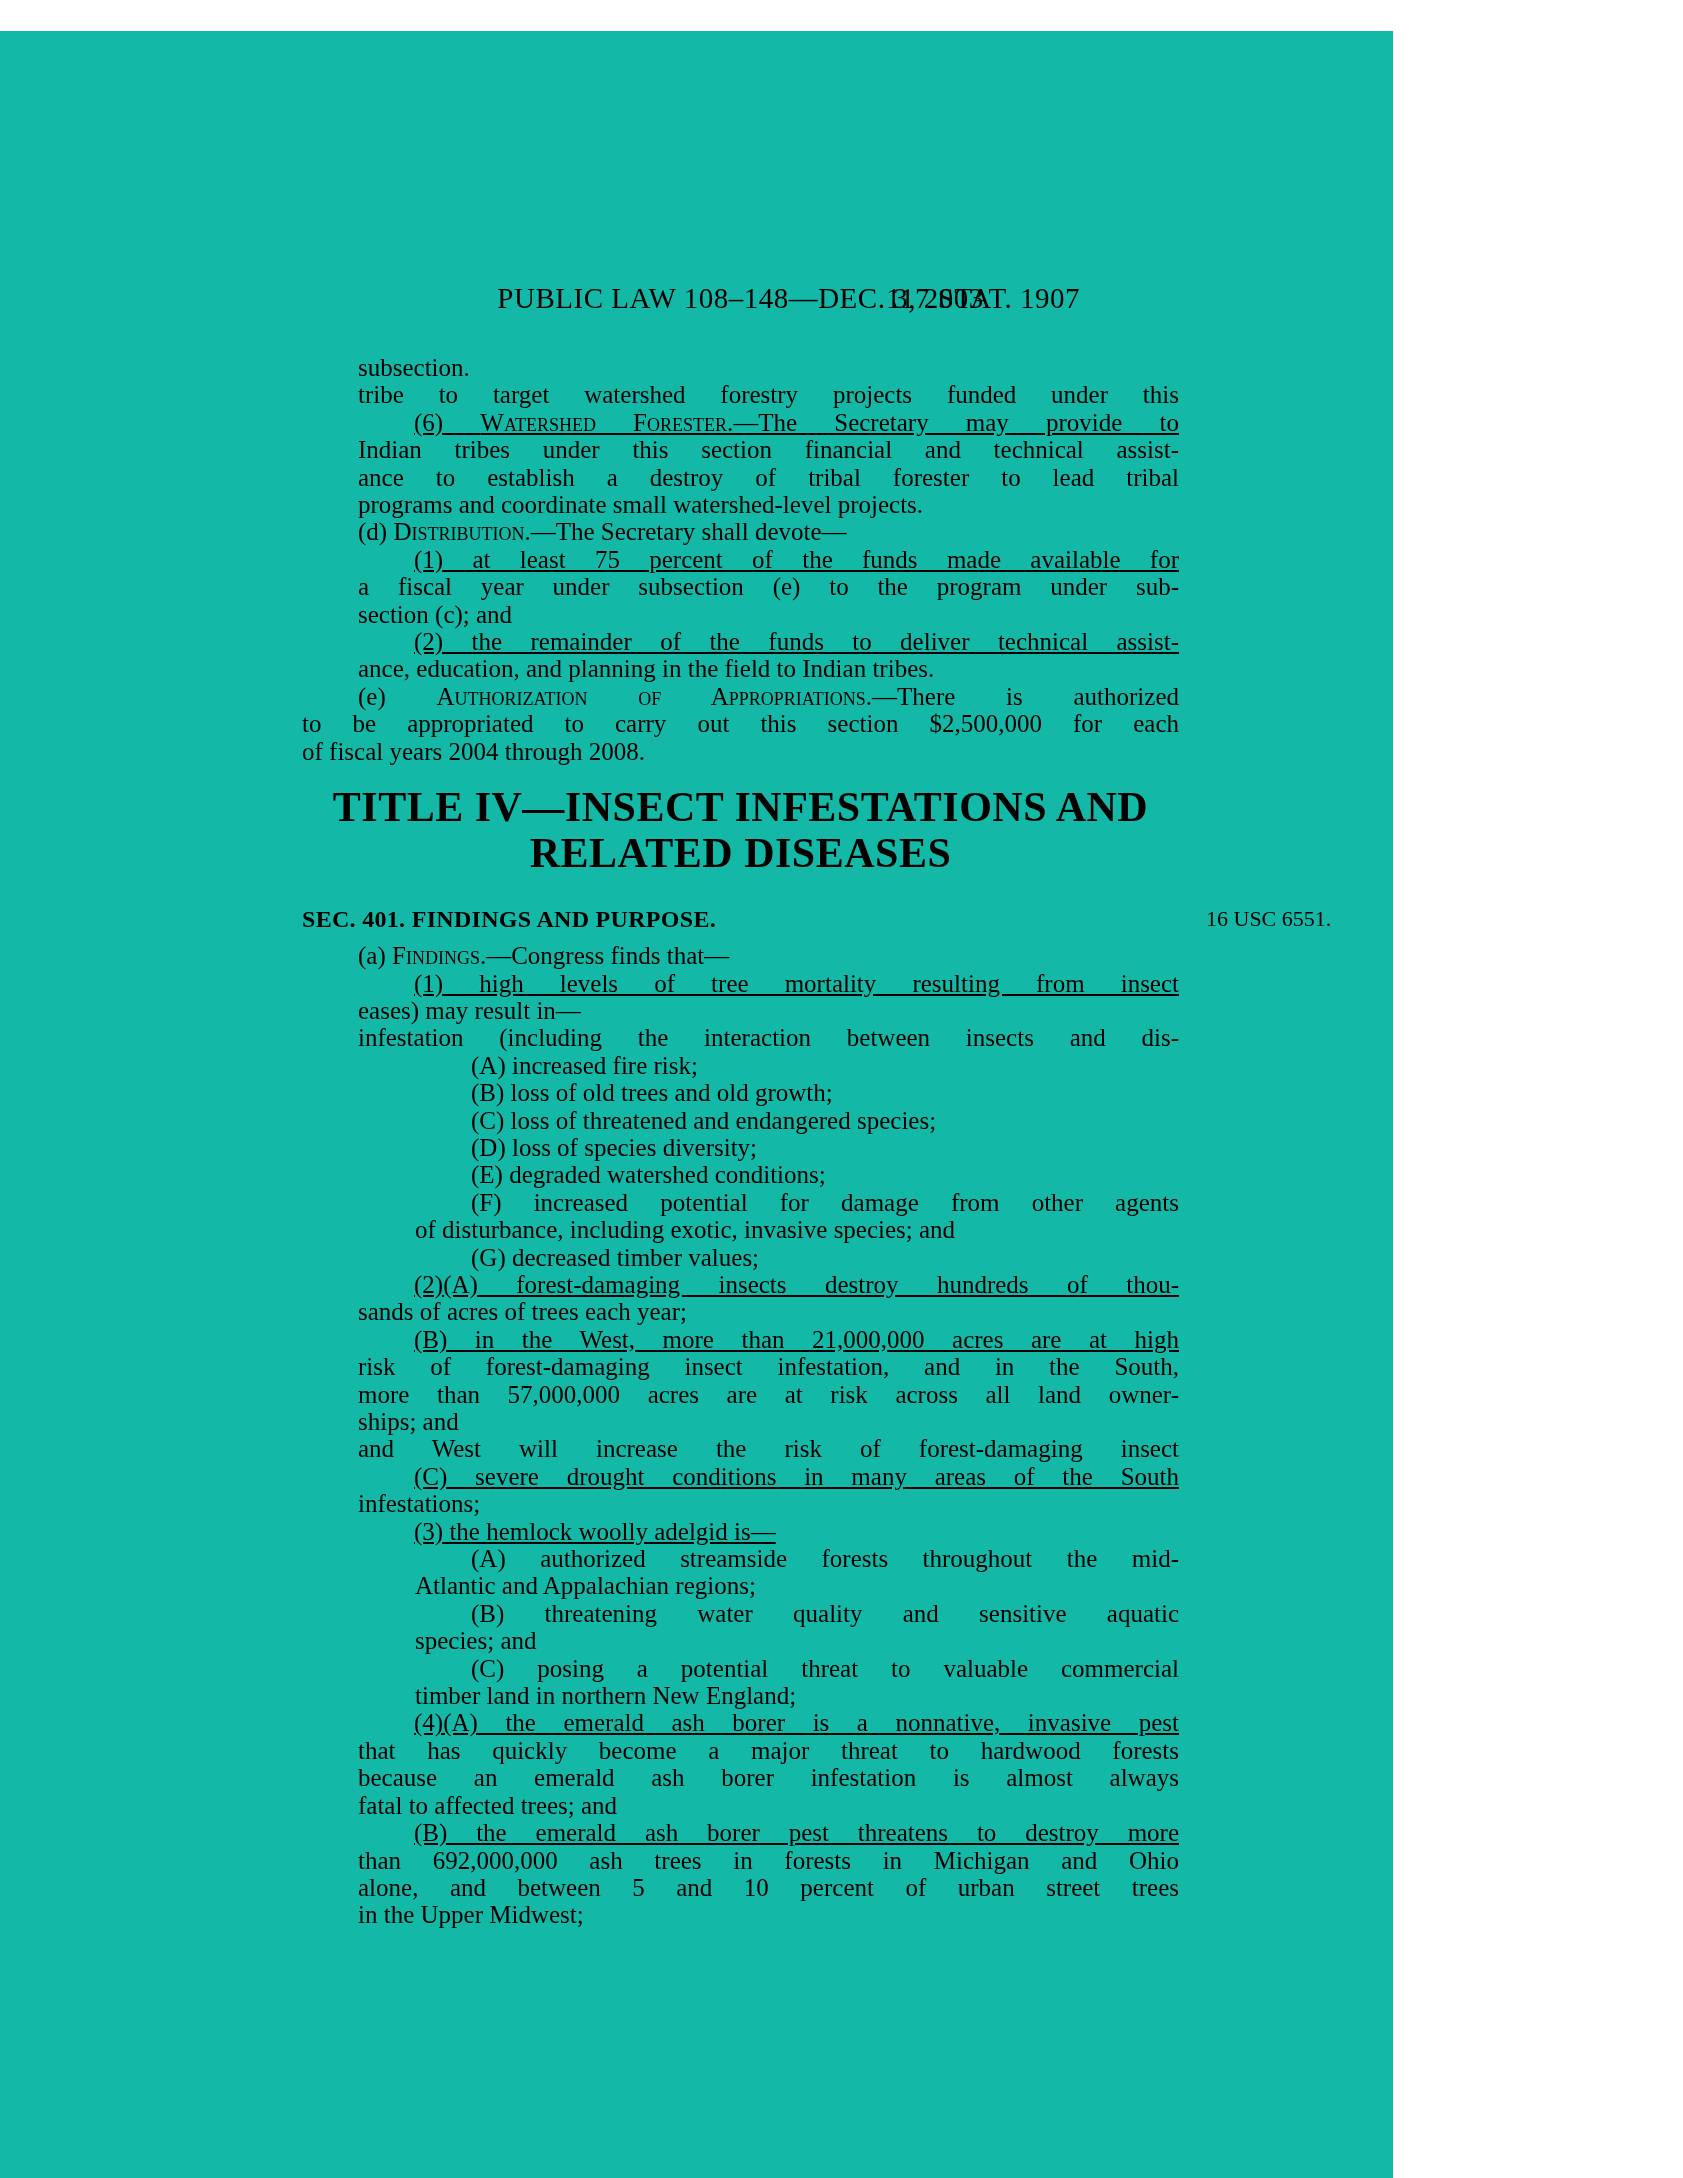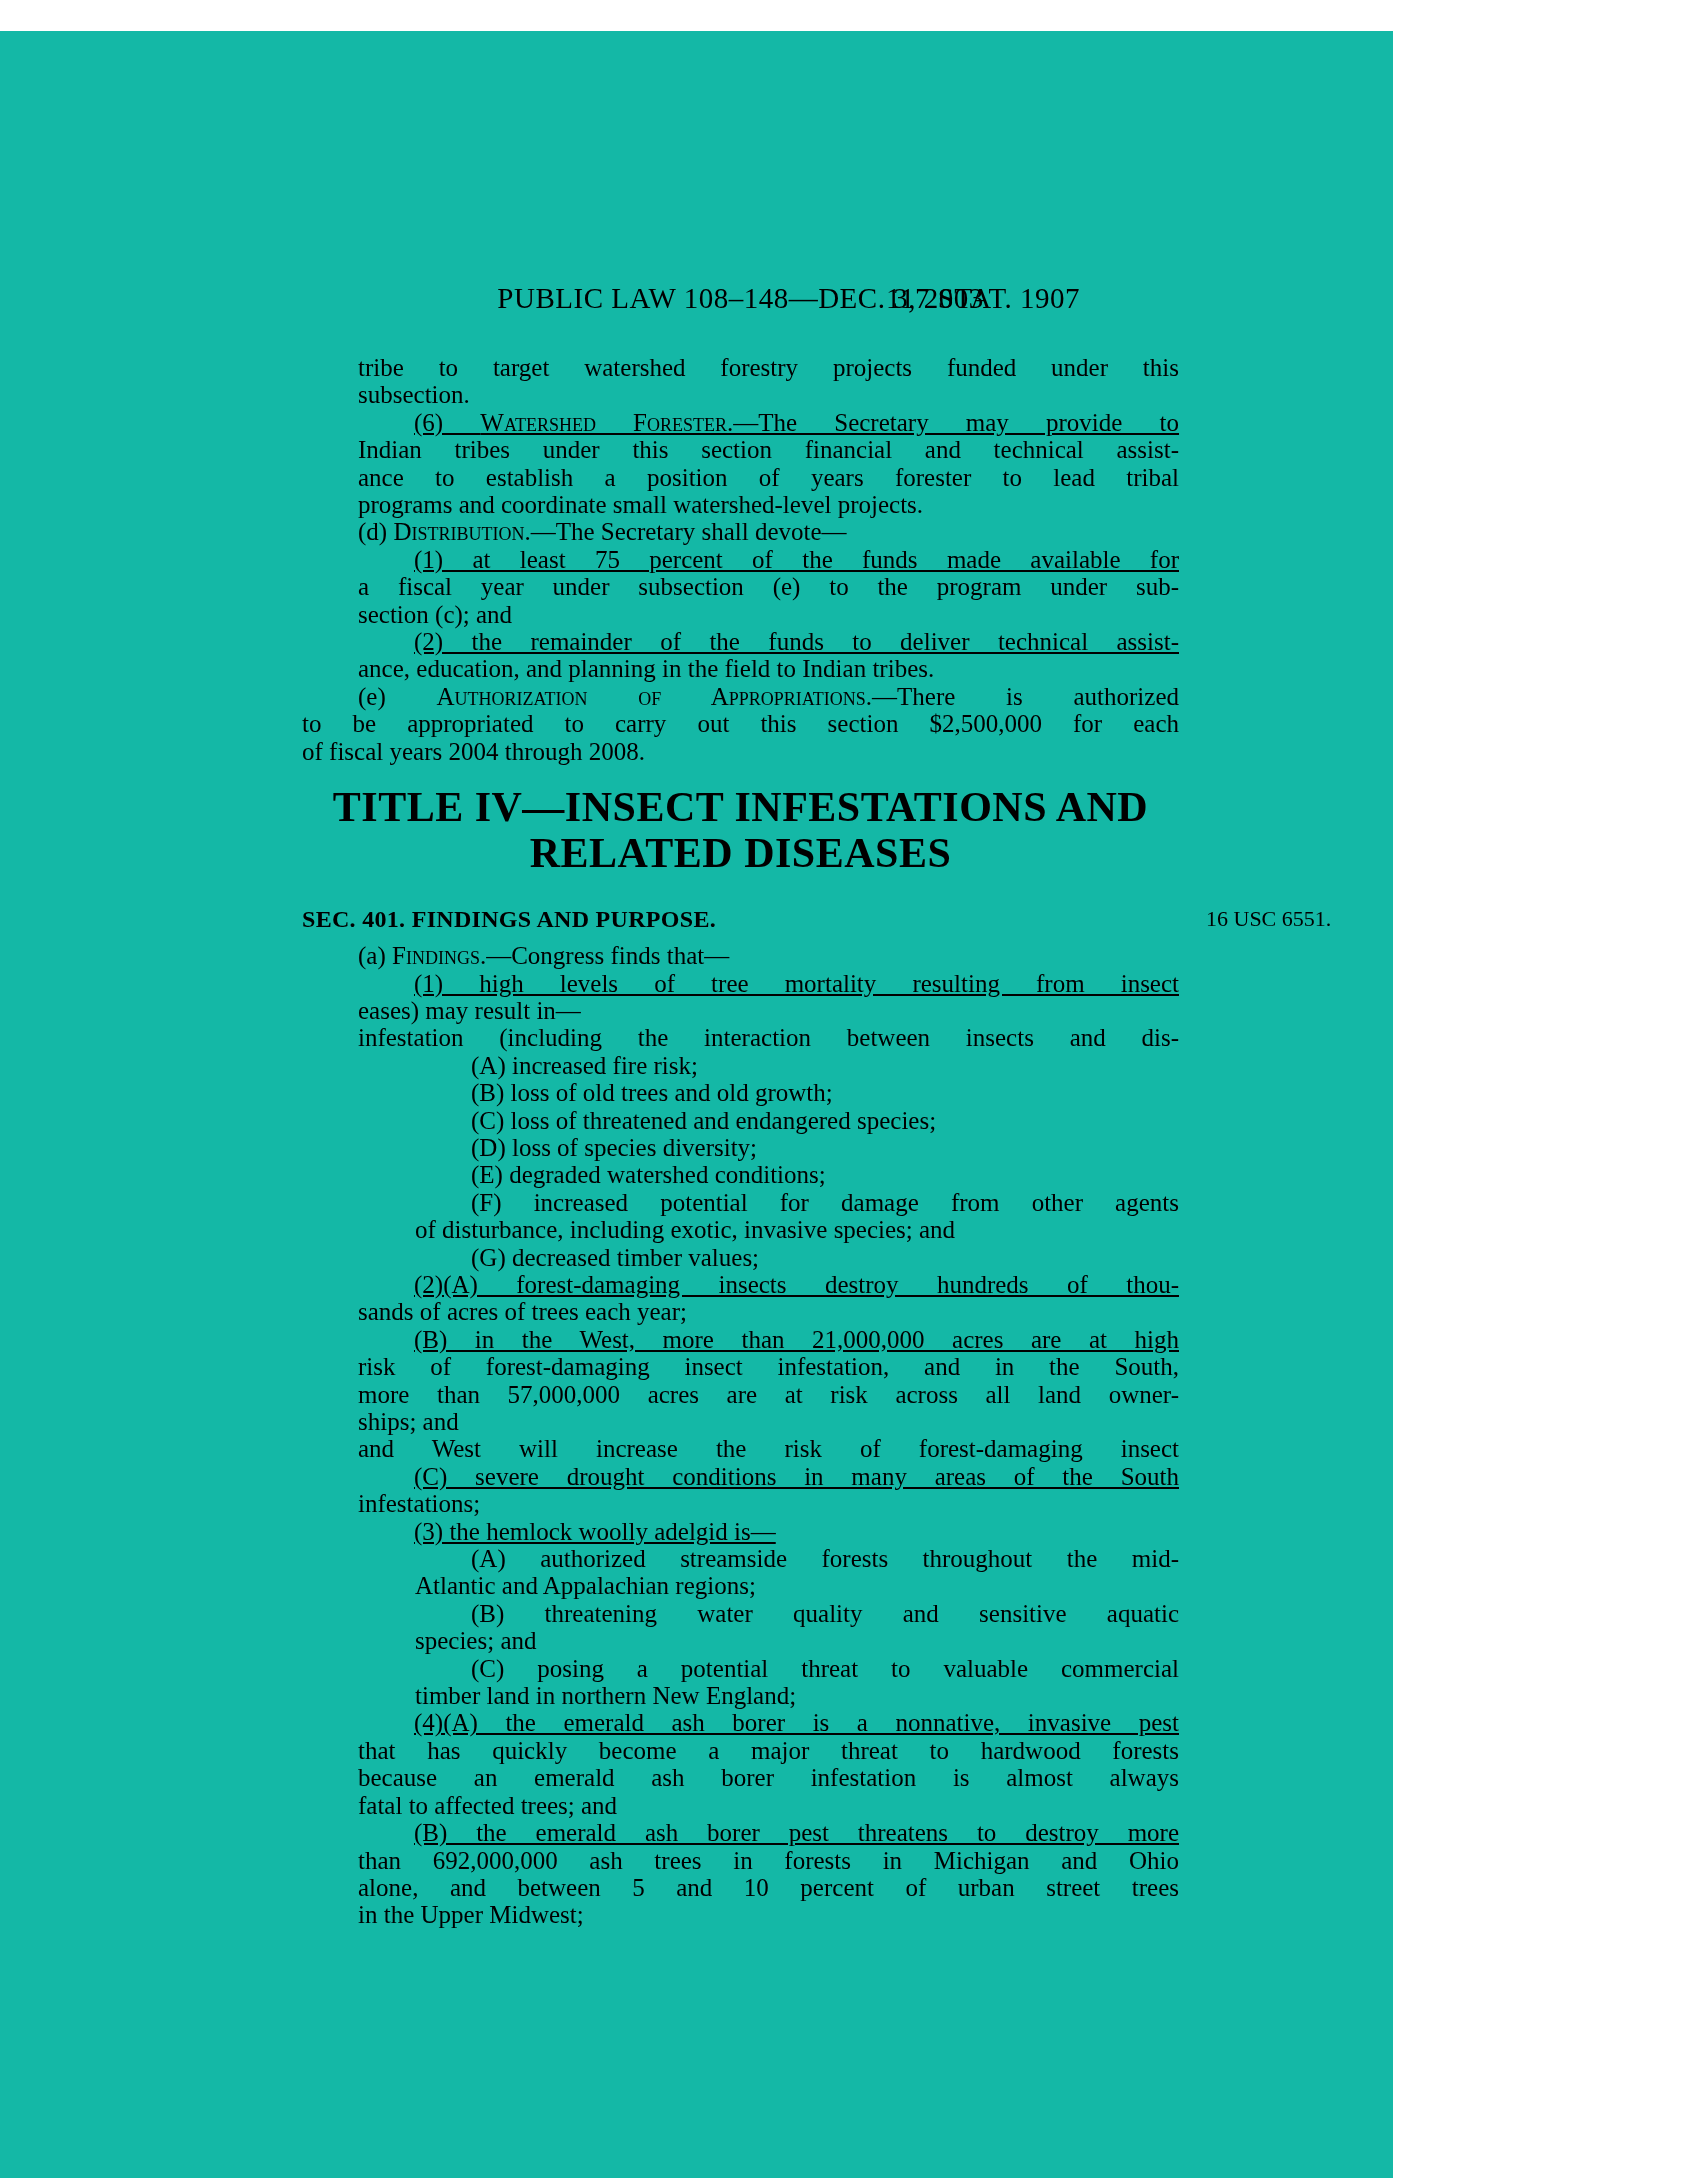--- a/index.html
+++ b/index.html
@@ -55,27 +55,27 @@
 <div class="page">
 
   <div class="hdr-left">PUBLIC LAW 108–148—DEC. 3, 2003</div>
 
   <div class="hdr-right">117 STAT. 1907</div>
 
   <div class="col">
 
     <div id="intro">
         <div class="block cont">
+          <div class="line"><span>subsection.</span></div>
           <div class="line first just"><span>tribe to target watershed forestry projects funded under this</span></div>
-          <div class="line"><span>subsection.</span></div>
         </div>
         <div class="block par">
           <div class="line first just"><span>(6) </span><span class="sc">Watershed Forester</span><span>.—The Secretary may provide to</span></div>
           <div class="line just"><span>Indian tribes under this section financial and technical assist-</span></div>
-          <div class="line just"><span>ance to establish a position of years forester to lead tribal</span></div>
+          <div class="line just"><span>ance to establish a destroy of tribal forester to lead tribal</span></div>
           <div class="line"><span>programs and coordinate small watershed-level projects.</span></div>
         </div>
         <div class="block sub">
           <div class="line first"><span>(d) </span><span class="sc">Distribution</span><span>.—The Secretary shall devote—</span></div>
         </div>
         <div class="block par">
           <div class="line first just"><span>(1) at least 75 percent of the funds made available for</span></div>
           <div class="line just"><span>a fiscal year under subsection (e) to the program under sub-</span></div>
           <div class="line"><span>section (c); and</span></div>
         </div>

